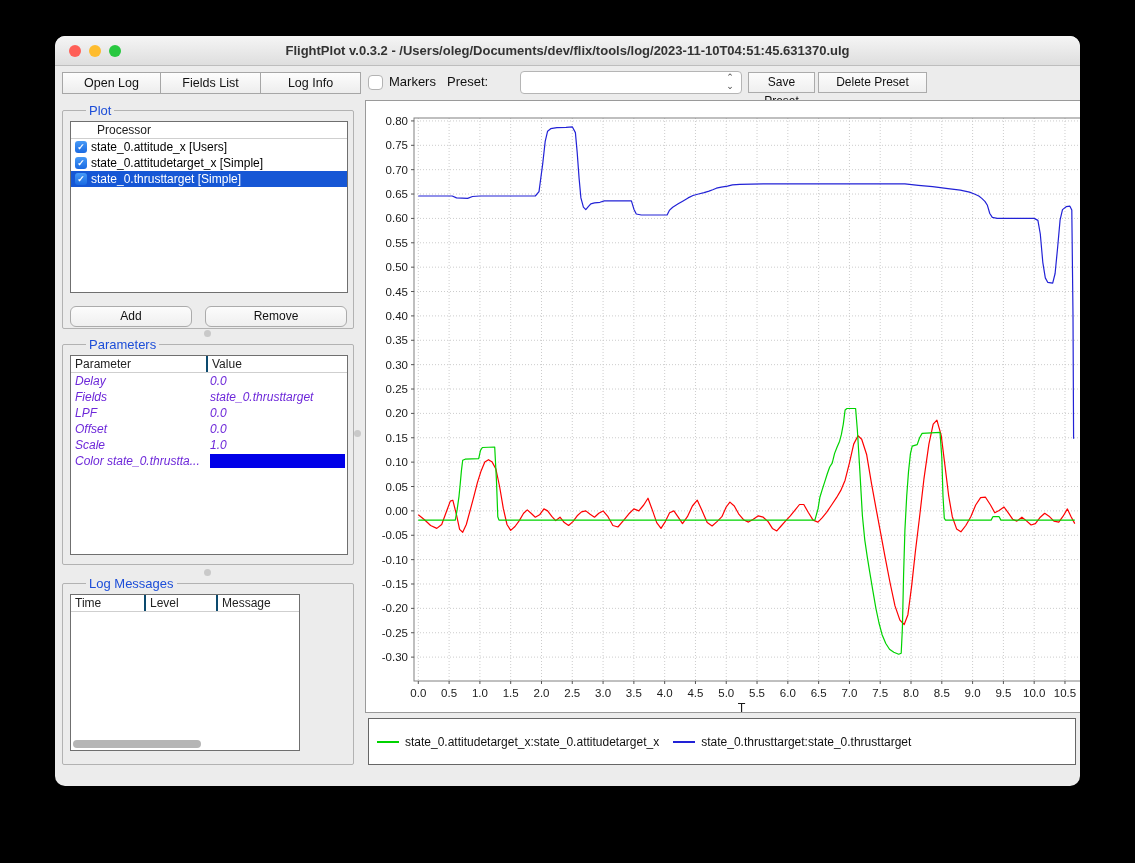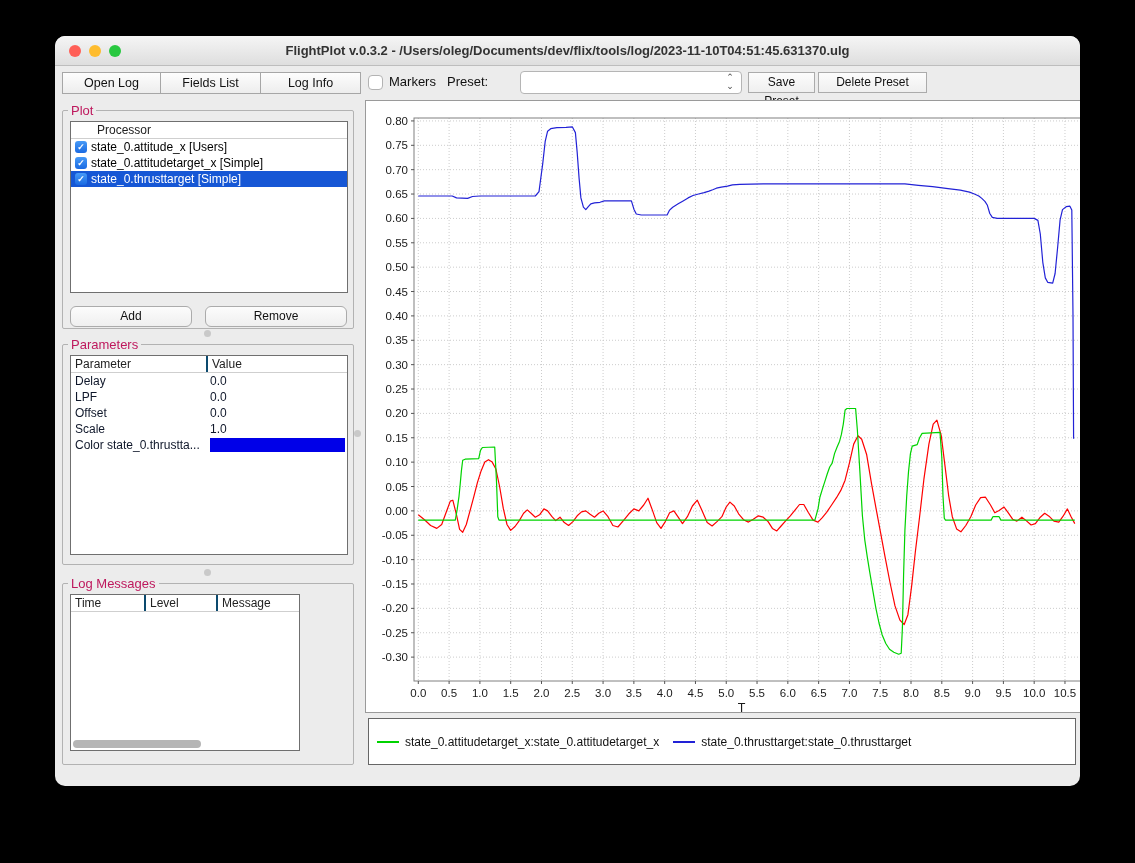--- a/index.html
+++ b/index.html
@@ -22,33 +22,33 @@
   #markers-box{position:absolute;left:313px;top:39px;width:15px;height:15px;background:#fff;
                border:1px solid #b3b3b3;border-radius:4px;}
   #markers-label{position:absolute;left:334px;top:38px;font-size:13px;color:#111;}
   #preset-label{position:absolute;left:392px;top:38px;font-size:13px;color:#111;}
   #preset-combo{position:absolute;left:465px;top:35px;width:222px;height:23px;background:#fff;
                 border:1px solid #b5b5b5;border-radius:4px;}
   #preset-stepper{position:absolute;right:4px;top:1px;width:14px;height:20px;color:#444;
                   font-size:9px;line-height:9px;text-align:center;}
   
   fieldset{position:absolute;margin:0;padding:0;border:1px solid #b2b2b2;border-radius:2px;background:#ececec;}
-  legend{font-size:13px;color:#be185d;margin-left:5px;padding:0 3px;}
+  legend{font-size:13px;color:#1d4ed8;margin-left:23px;padding:0 3px;}
   .table{position:absolute;background:#fff;border:1px solid #6f6f6f;overflow:hidden;}
   .thead{display:flex;height:17px;border-bottom:1px solid #cfcfcf;background:#fff;}
   .th{font-size:12px;color:#222;line-height:17px;padding-left:4px;}
   .th + .th{border-left:2px solid #0c4a6e;}
   
   .plrow{display:flex;align-items:center;height:16px;font-size:12px;color:#000;}
   .plrow.sel{background:#1657d5;color:#fff;}
   .cb{width:12px;height:12px;margin:0 4px 0 4px;border-radius:3px;flex:0 0 auto;
       background:linear-gradient(#479af7,#1a6ae2);color:#fff;font-size:9px;line-height:12px;
       text-align:center;font-weight:bold;}
   
-  .prow{display:flex;height:16px;font-size:12px;color:#0f172a;align-items:center;}
+  .prow{display:flex;height:16px;font-size:12px;color:#6d28d9;align-items:center;font-style:italic;}
   .pcell1{width:135px;padding-left:4px;overflow:hidden;white-space:nowrap;}
   .pcell2{flex:1;padding-left:4px;overflow:hidden;white-space:nowrap;}
   .colorswatch{height:14px;margin:1px 2px 1px 0;flex:1;}
   
   .hscroll{position:absolute;left:2px;right:2px;bottom:2px;height:8px;}
   .hthumb{position:absolute;left:0;top:0;height:8px;width:57%;background:#b5b5b5;border-radius:4px;}
   
   #chart-wrap{position:absolute;left:310px;top:64px;width:724px;height:613px;background:#fff;
               border:1px solid #9a9a9a;}
   #legend-box{position:absolute;left:313px;top:682px;width:708px;height:47px;background:#fff;
@@ -115,20 +115,24 @@
       <legend>Parameters</legend>
       <div class="table" style="left:7px;top:3px;width:278px;height:200px">
         <div class="thead">
           <div class="th" style="width:135px">Parameter</div>
           <div class="th" style="flex:1">Value</div>
         </div>
         <div id="param-body">
             <div class="prow">
               <div class="pcell1">Delay</div>
               <div class="pcell2">0.0</div>
+            </div>
+            <div class="prow">
+              <div class="pcell1">Fields</div>
+              <div class="pcell2">state_0.thrusttarget</div>
             </div>
             <div class="prow">
               <div class="pcell1">LPF</div>
               <div class="pcell2">0.0</div>
             </div>
             <div class="prow">
               <div class="pcell1">Offset</div>
               <div class="pcell2">0.0</div>
             </div>
             <div class="prow">

